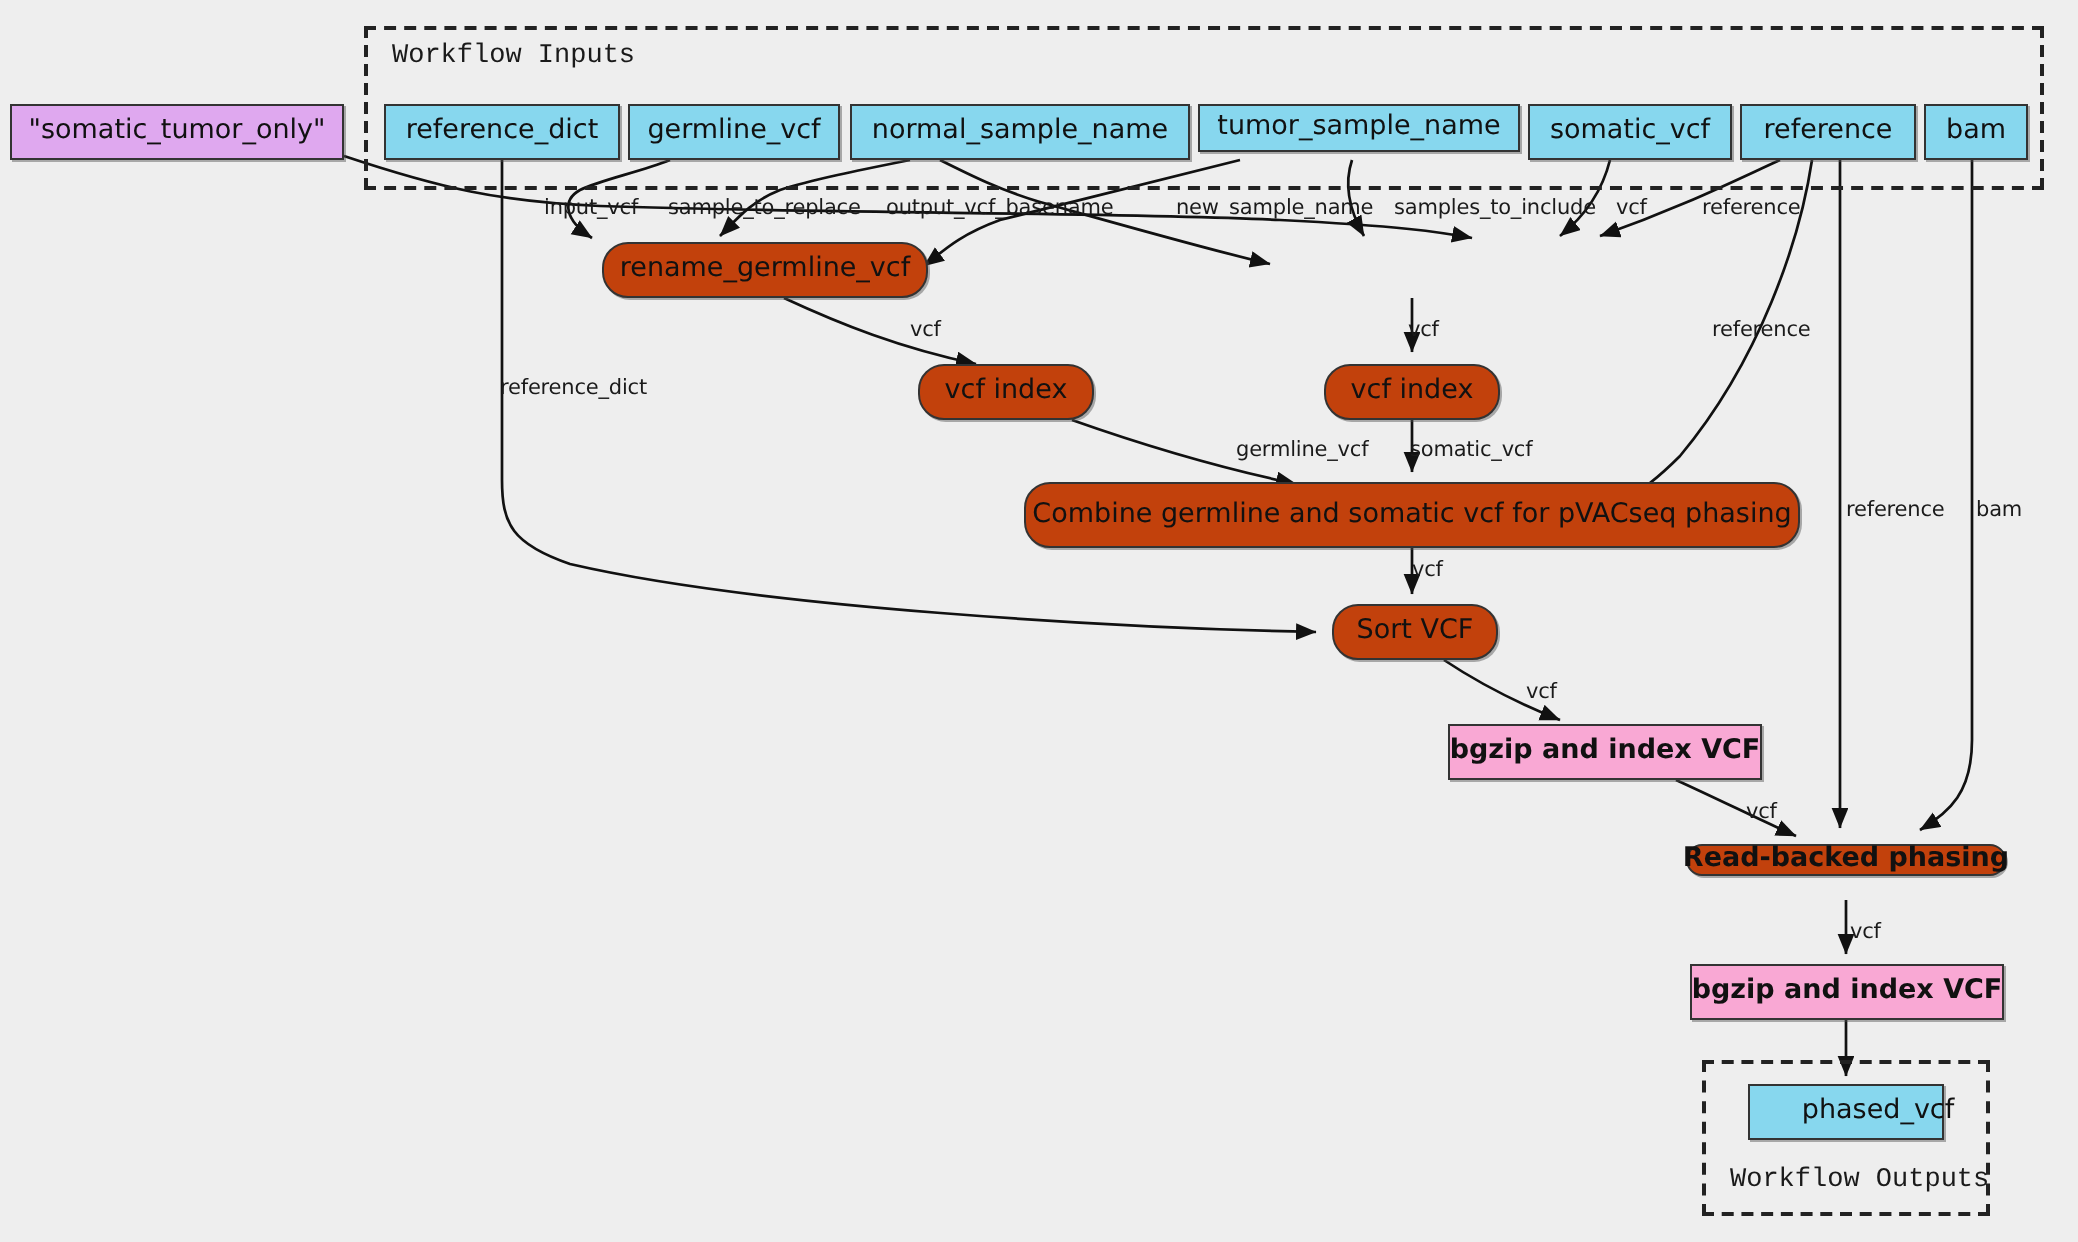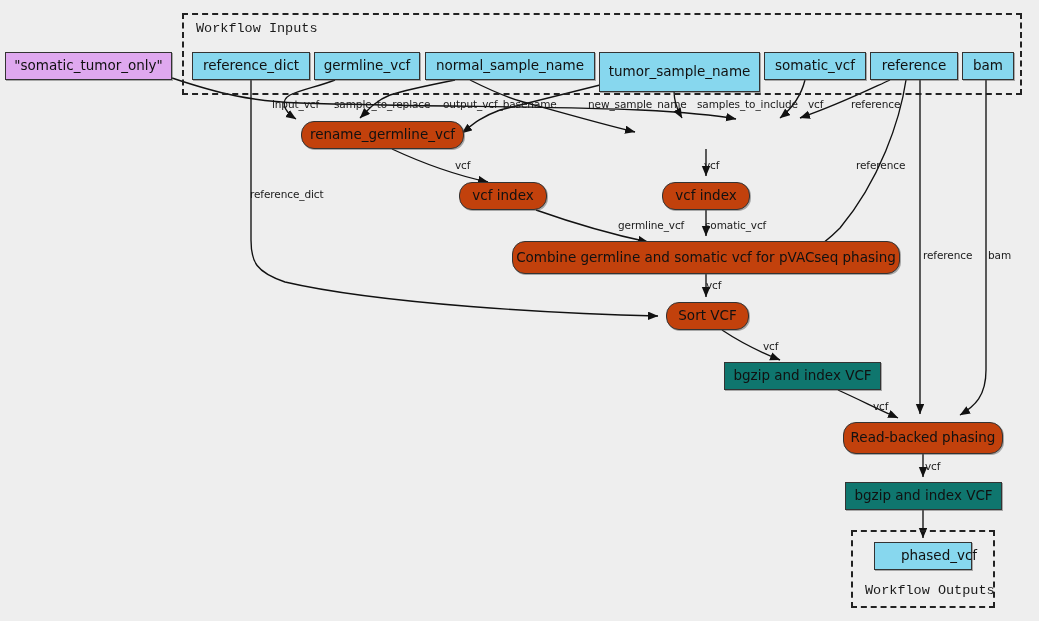--- a/index.html
+++ b/index.html
@@ -41,21 +41,21 @@
     justify-content:center;
     font-size:13.5px;
     color:#111;
     white-space:nowrap;
     line-height:1;
     box-shadow:1px 1px 0 rgba(80,80,80,0.45);
   }
   .node.input{background:#87d7ee;}
   .node.param{background:#dfa8ef;}
   .node.step{background:#c2410c;border-radius:13px;}
-  .node.tool{background:#0f766e;}
+  .node.tool{background:#f9a8d4;font-weight:bold;}
   .node.output{background:#87d7ee;padding-left:32px;}
   .elabel{
     position:absolute;
     font-size:10.5px;
     color:#1a1a1a;
     white-space:nowrap;
     line-height:1;
     letter-spacing:-0.1px;
   }
 </style>
@@ -119,32 +119,32 @@
   <div class="cluster" style="left:182px;top:13px;width:840px;height:82px;"></div>
   <div class="cluster-label" style="left:196px;top:21px;">Workflow Inputs</div>
 
   <div class="cluster" style="left:851px;top:530px;width:144px;height:78px;"></div>
   <div class="cluster-label" style="left:865px;top:583px;">Workflow Outputs</div>
 
   <div class="node param" style="left:5px;top:52px;width:167px;height:28px;">"somatic_tumor_only"</div>
   <div class="node input" style="left:192px;top:52px;width:118px;height:28px;">reference_dict</div>
   <div class="node input" style="left:314px;top:52px;width:106px;height:28px;">germline_vcf</div>
   <div class="node input" style="left:425px;top:52px;width:170px;height:28px;">normal_sample_name</div>
-  <div class="node input" style="left:599px;top:52px;width:161px;height:40px;">tumor_sample_name</div>
+  <div class="node input" style="left:599px;top:52px;width:161px;height:24px;">tumor_sample_name</div>
   <div class="node input" style="left:764px;top:52px;width:102px;height:28px;">somatic_vcf</div>
   <div class="node input" style="left:870px;top:52px;width:88px;height:28px;">reference</div>
   <div class="node input" style="left:962px;top:52px;width:52px;height:28px;">bam</div>
 
   <div class="node step" style="left:301px;top:121px;width:163px;height:28px;">rename_germline_vcf</div>
   <div class="node step" style="left:459px;top:182px;width:88px;height:28px;">vcf index</div>
   <div class="node step" style="left:662px;top:182px;width:88px;height:28px;">vcf index</div>
   <div class="node step" style="left:512px;top:241px;width:388px;height:33px;">Combine germline and somatic vcf for pVACseq phasing</div>
   <div class="node step" style="left:666px;top:302px;width:83px;height:28px;">Sort VCF</div>
   <div class="node tool" style="left:724px;top:362px;width:157px;height:28px;">bgzip and index VCF</div>
-  <div class="node step" style="left:843px;top:422px;width:160px;height:32px;">Read-backed phasing</div>
+  <div class="node step" style="left:843px;top:422px;width:160px;height:16px;font-weight:bold;">Read-backed phasing</div>
   <div class="node tool" style="left:845px;top:482px;width:157px;height:28px;">bgzip and index VCF</div>
   <div class="node output" style="left:874px;top:542px;width:98px;height:28px;">phased_vcf</div>
 
   <div class="elabel" style="left:272px;top:99px;">input_vcf</div>
   <div class="elabel" style="left:334px;top:99px;text-align:right;">sample_to_replace</div>
   <div class="elabel" style="left:443px;top:99px;">output_vcf_basename</div>
   <div class="elabel" style="left:588px;top:99px;">new_sample_name</div>
   <div class="elabel" style="left:697px;top:99px;">samples_to_include</div>
   <div class="elabel" style="left:808px;top:99px;">vcf</div>
   <div class="elabel" style="left:851px;top:99px;">reference</div>

